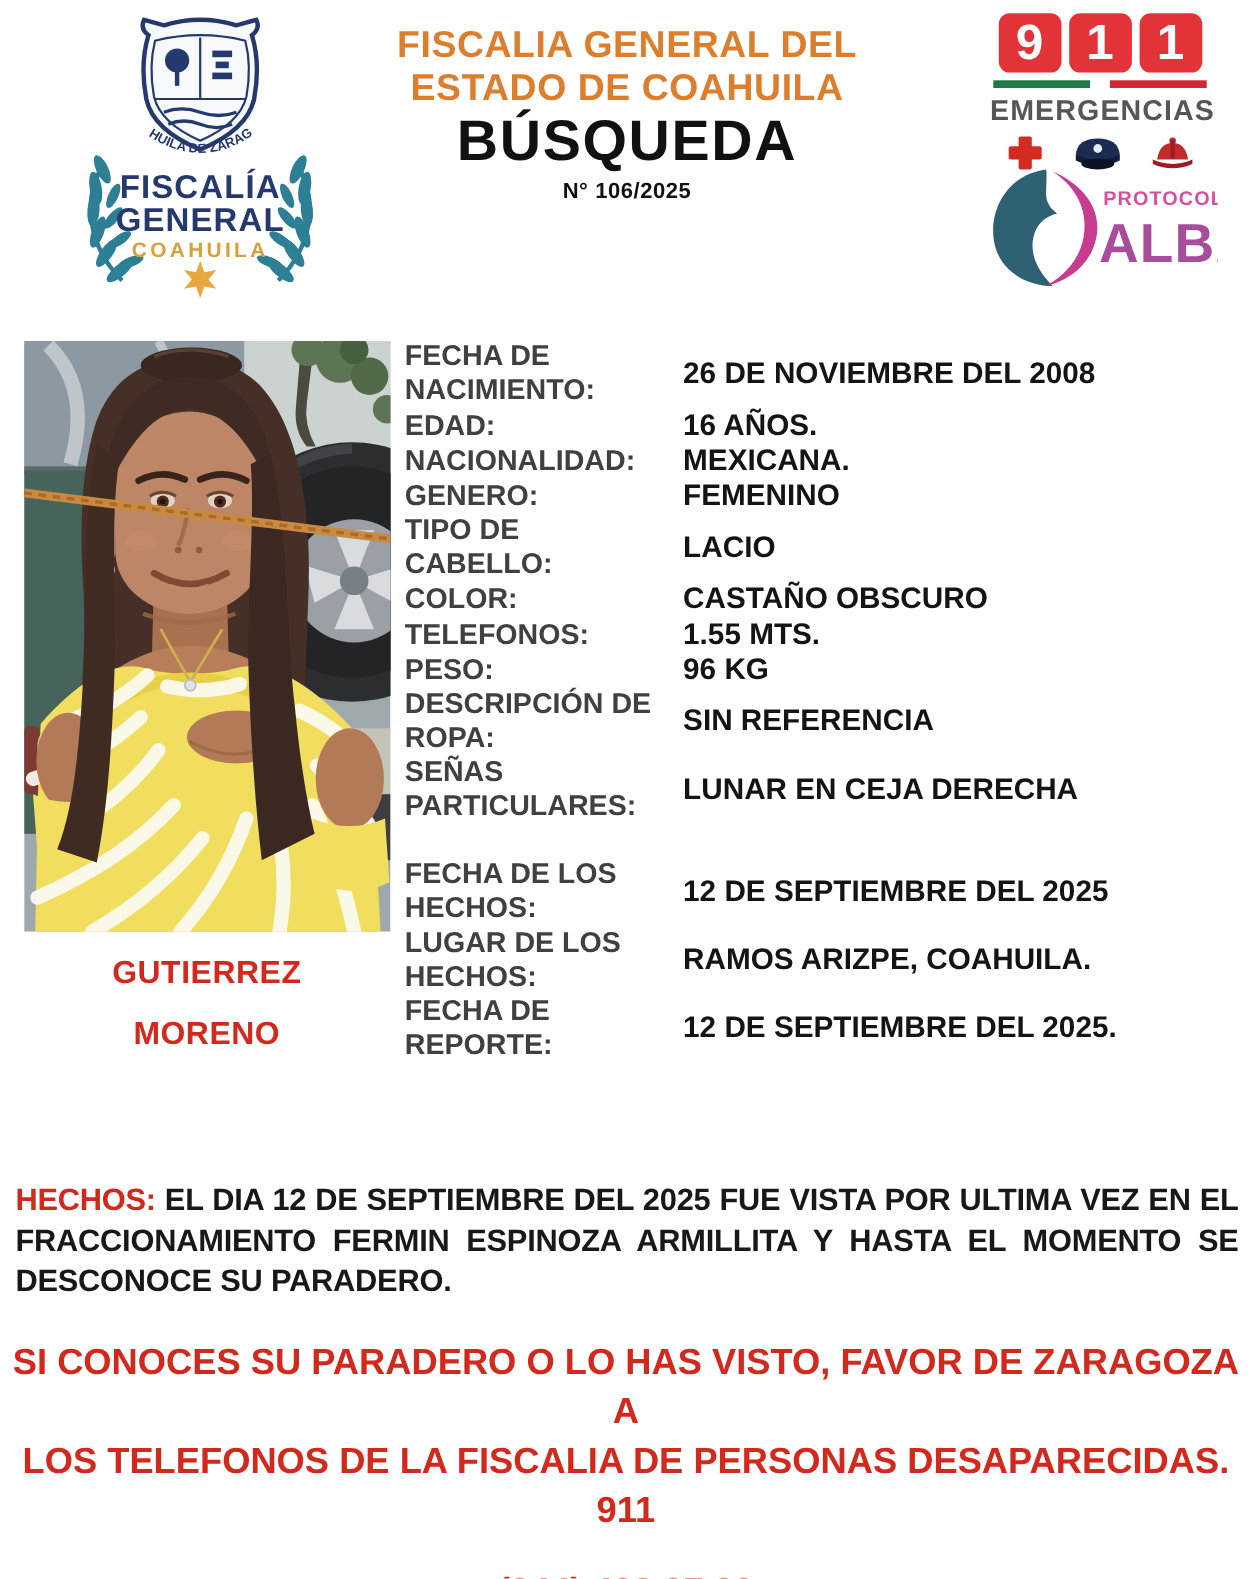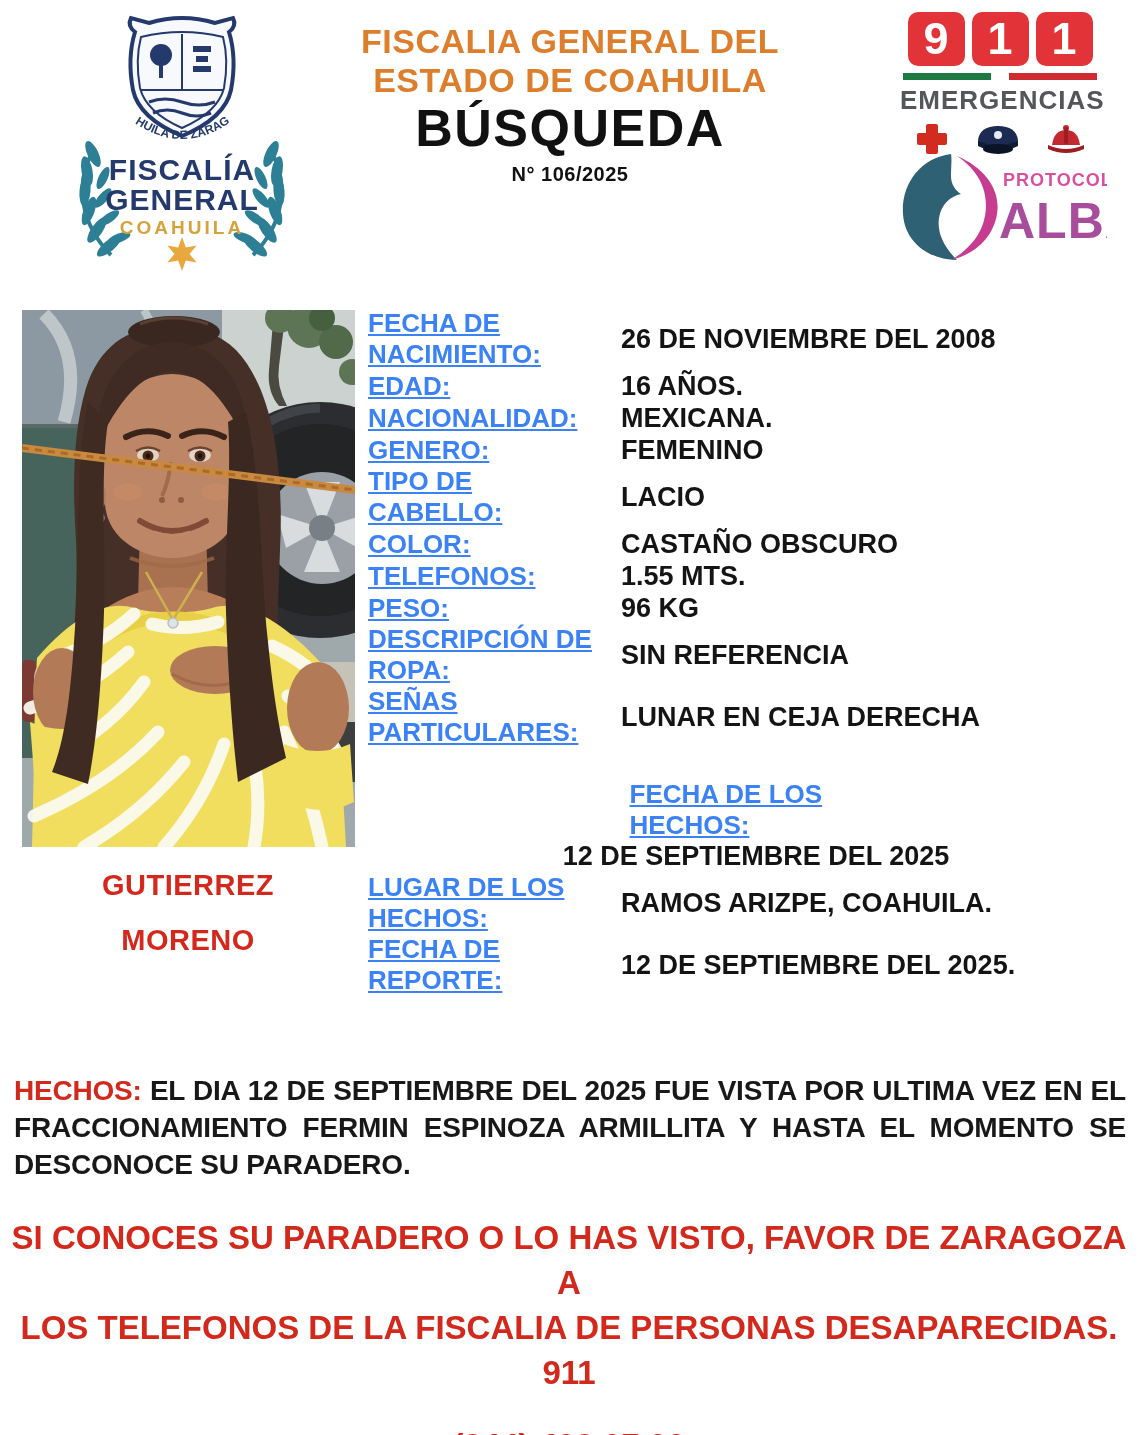--- a/index.html
+++ b/index.html
@@ -28,23 +28,23 @@
   
   .photo { position:absolute; left:22px; top:310px; width:333px; height:537px; }
 
   
   .name-block { position:absolute; left:10px; top:858px; width:356px; text-align:center;
                 color:#d3281c; font-size:29px; font-weight:800; line-height:55px; letter-spacing:0.5px; }
 
   
   .fields { position:absolute; left:368px; top:308px; width:760px; }
   .row { display:flex; align-items:center; min-height:32px; }
-  .row .lbl { width:237px; color:#3b82f6; font-size:26px; font-weight:800; line-height:31px; flex:none;text-decoration:underline; }
+  .row .lbl { width:237px; color:#404040; font-size:26px; font-weight:800; line-height:31px; flex:none; }
   .row .val { margin-left:16px; color:#141414; font-size:27px; font-weight:700; line-height:31px; }
-  .row.gap-top { margin-top:31px;flex-direction:column; }
+  .row.gap-top { margin-top:31px; }
 
   
   .hechos { position:absolute; left:14px; top:1072px; width:1112px; text-align:justify;
             font-size:28px; font-weight:700; line-height:37px; color:#181818; letter-spacing:-0.2px; }
   .hechos .hechos-label { color:#d3281c; }
 
   
   .contact { position:absolute; left:0; top:1215px; width:1138px; text-align:center;
              color:#d3281c; font-size:33px; font-weight:800; line-height:45px; }
   .contact .phone { margin-top:28px; }

